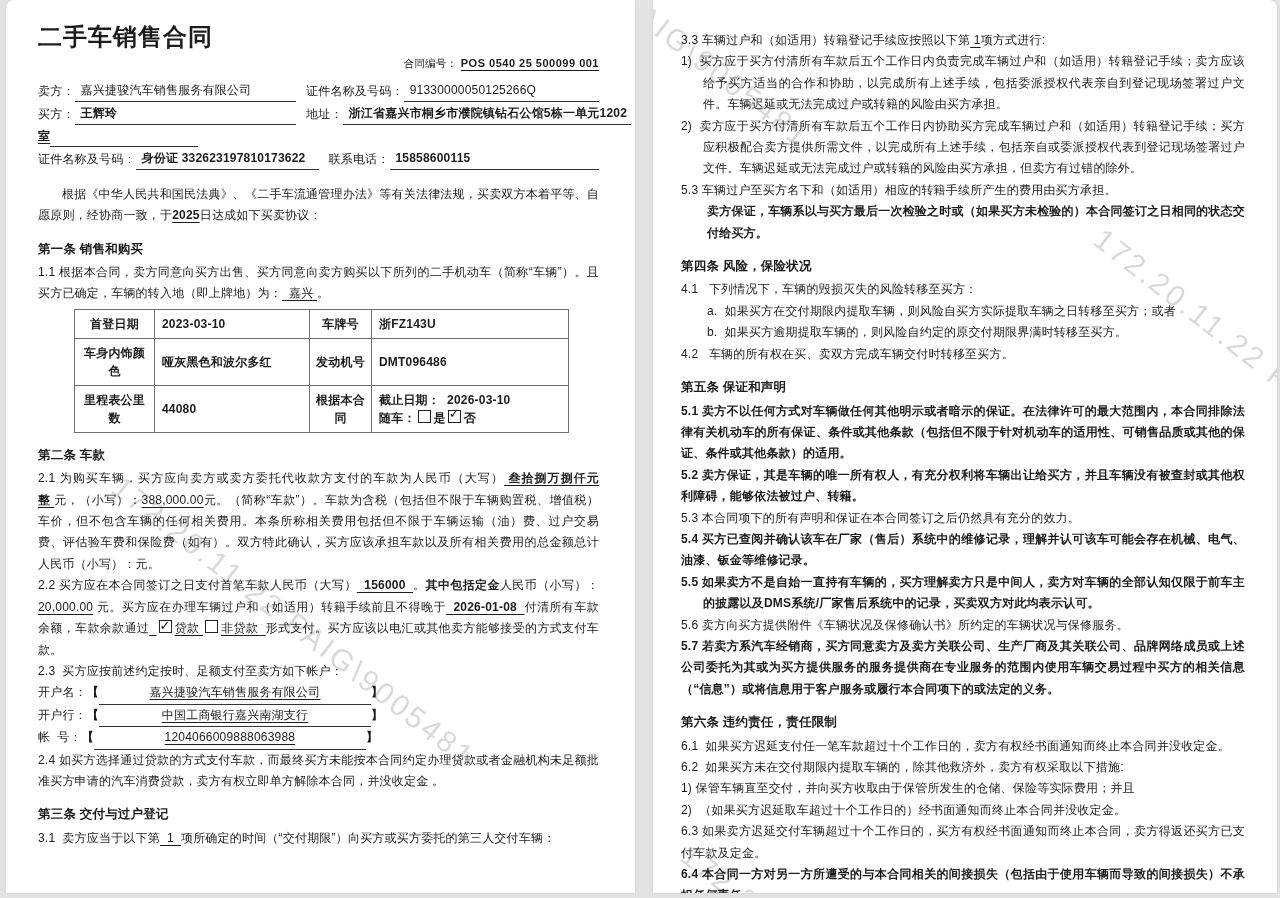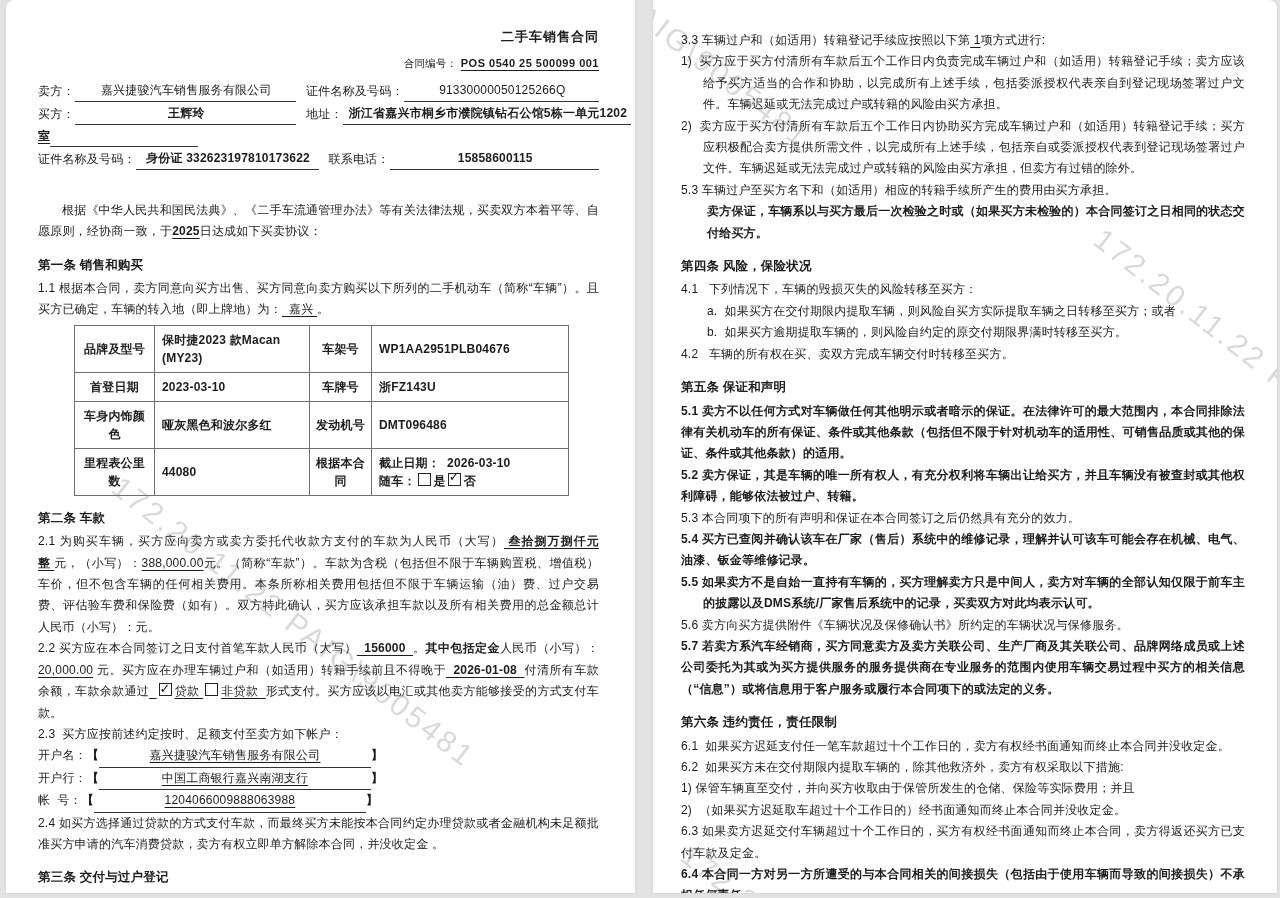--- a/index.html
+++ b/index.html
@@ -31,35 +31,35 @@
     position:absolute;z-index:0;
     font-size:30px;letter-spacing:3px;
     color:rgba(120,120,120,0.28);
     white-space:nowrap;
     transform:rotate(38deg);
     transform-origin:0 0;
     pointer-events:none;
     font-weight:400;
   }
   h1.title{
-    font-size:13px;text-align:right;margin:8px 0 6px 0;letter-spacing:1px;
+    font-size:24px;text-align:left;margin:8px 0 6px 0;letter-spacing:1px;
   }
   .no-line{text-align:right;margin:0 0 4px 0;}
   .no-label{font-size:10.5px;color:#222;}
   .no-value{font-weight:bold;text-decoration:underline;text-underline-offset:3px;font-size:11px;letter-spacing:0.5px;}
-  .prow{display:flex;align-items:flex-end;margin:0;line-height:22px;text-align:center;}
+  .prow{display:flex;align-items:flex-end;margin:0;line-height:22px;}
   .pcell{display:flex;flex:1;align-items:flex-end;}
   .pcell.c1{flex:0 0 46%;padding-right:10px;}
   .plabel{white-space:nowrap;}
   .pfill{flex:1;border-bottom:1px solid #333;padding:0 4px 0 6px;white-space:nowrap;overflow:hidden;}
   .b{font-weight:bold;}
   .u{text-decoration:underline;text-underline-offset:3px;text-decoration-thickness:1px;}
   p.para{margin:0;text-align:justify;}
   p.indent2{text-indent:2em;}
-  p.gap-top{margin-top:30px;}
+  p.gap-top{margin-top:14px;}
   h3.sec{font-size:12.5px;margin:12px 0 2px 0;}
   .hang{padding-left:22px;text-indent:-22px;}
   .ind{padding-left:26px;font-weight:bold;}
   .ind2{padding-left:26px;}
   table.veh{
     border-collapse:collapse;table-layout:fixed;
     margin:4px 0 2px 36px;width:494px;
     font-size:12px;line-height:18px;
   }
   table.veh td{border:1px solid #6f6f6f;padding:5px 7px;font-weight:bold;vertical-align:middle;}
@@ -129,26 +129,20 @@
     <p class="para"><span>1.1 根据本合同，卖方同意向买方出售、买方同意向卖方购买以下所列的二手机动车（简称“车辆”）。且买方已确定，车辆的转入地（即上牌地）为：</span><span class="u">&nbsp;&nbsp;嘉兴&nbsp;</span><span>。</span></p>
 
     <table class="veh">
       <colgroup>
           <col style="width:80px">
           <col style="width:155px">
           <col style="width:62px">
           <col style="width:197px">
         </colgroup>
       <tbody>
-          <tr>
-        <td class="lab"><span class="b">品牌及型号</span></td>
-        <td><span class="b">保时捷2023 款Macan (MY23)</span></td>
-        <td class="lab"><span class="b">车架号</span></td>
-        <td><span class="b">WP1AA2951PLB04676</span></td>
-      </tr>
       <tr>
         <td class="lab"><span class="b">首登日期</span></td>
         <td><span class="b">2023-03-10</span></td>
         <td class="lab"><span class="b">车牌号</span></td>
         <td><span class="b">浙FZ143U</span></td>
       </tr>
       <tr>
         <td class="lab"><span class="b">车身内饰颜色</span></td>
         <td><span class="b">哑灰黑色和波尔多红</span></td>
         <td class="lab"><span class="b">发动机号</span></td>

